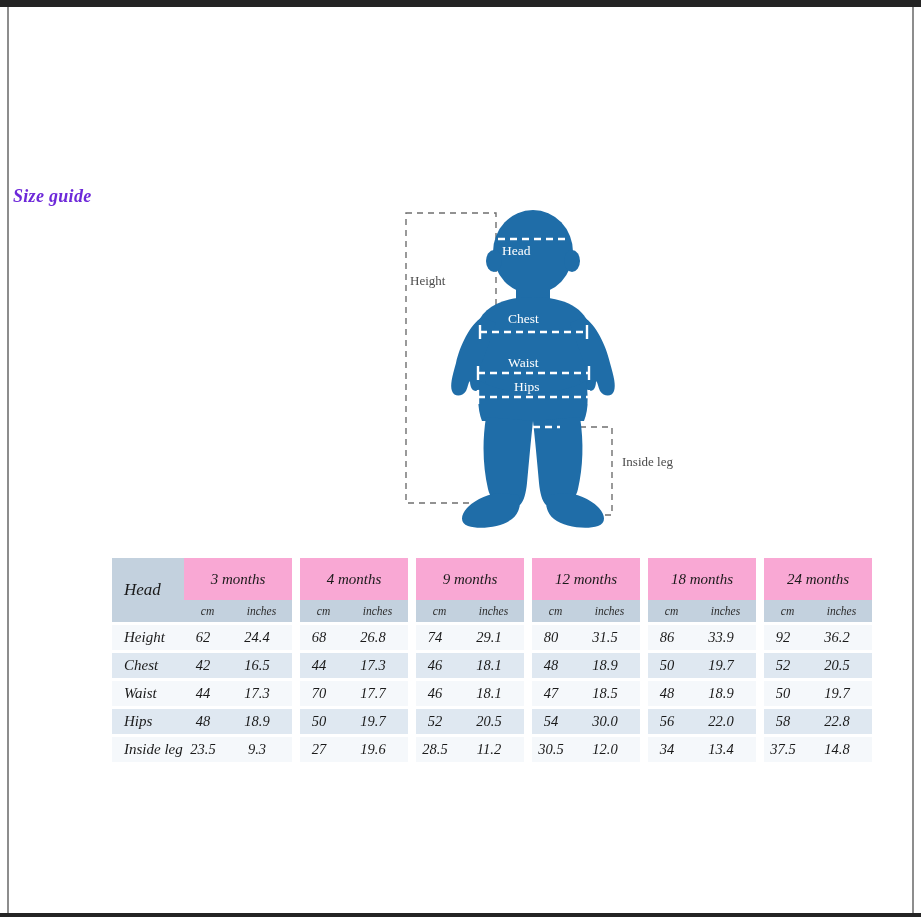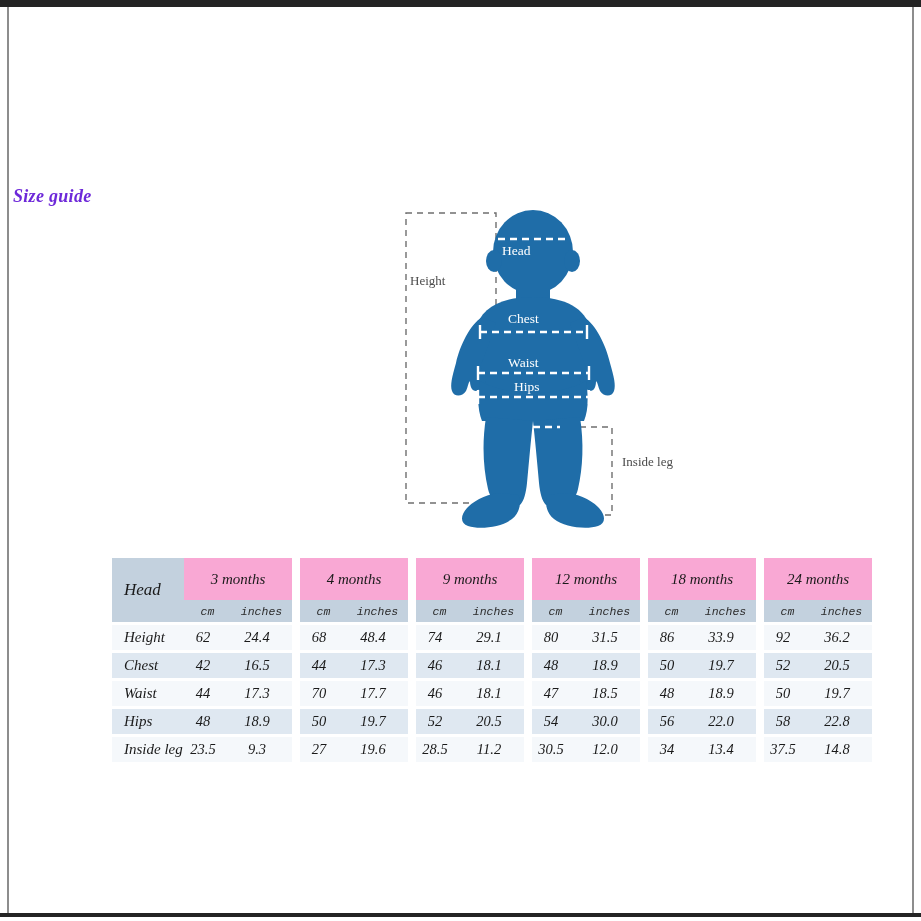--- a/index.html
+++ b/index.html
@@ -131,21 +131,20 @@
   }
   .group-sep { width: 8px; background: #ffffff; }
   .sub-unit-cell {
     background: #c3d1de;
     height: 22px;
     text-align: center;
     font-size: 11.5px;
     font-style: italic;
     color: #2b2b2b;
     vertical-align: middle;
-    font-family: Liberation Mono, monospace;
   }
 
   .row-a .cell-bg { background: #f5f8fb; }
   .row-b .cell-bg { background: #dfe8f1; }
 
   .row-label {
     height: 25px;
     vertical-align: middle;
     padding-left: 12px !important;
     font-size: 15px;
@@ -331,21 +330,21 @@
 
     <tr class="row-gap">
           <td colspan="18"></td>
         </tr>
         <tr class="row-a">
           <td class="row-label cell-bg">Height</td>
           <td class="num cell-bg col-cm">62</td>
           <td class="num cell-bg col-in">24.4</td>
           <td class="group-sep"></td>
           <td class="num cell-bg col-cm">68</td>
-          <td class="num cell-bg col-in">48.4</td>
+          <td class="num cell-bg col-in">26.8</td>
           <td class="group-sep"></td>
           <td class="num cell-bg col-cm">74</td>
           <td class="num cell-bg col-in">29.1</td>
           <td class="group-sep"></td>
           <td class="num cell-bg col-cm">80</td>
           <td class="num cell-bg col-in">31.5</td>
           <td class="group-sep"></td>
           <td class="num cell-bg col-cm">86</td>
           <td class="num cell-bg col-in">33.9</td>
           <td class="group-sep"></td>

